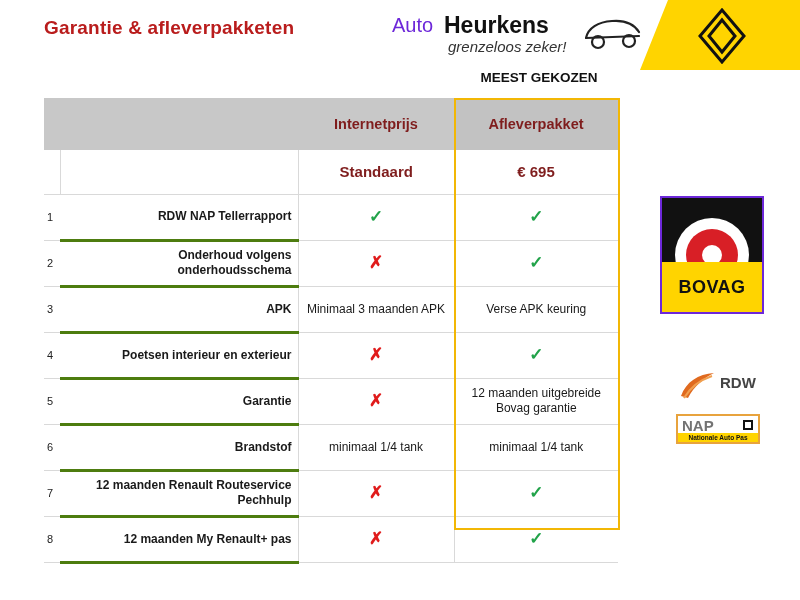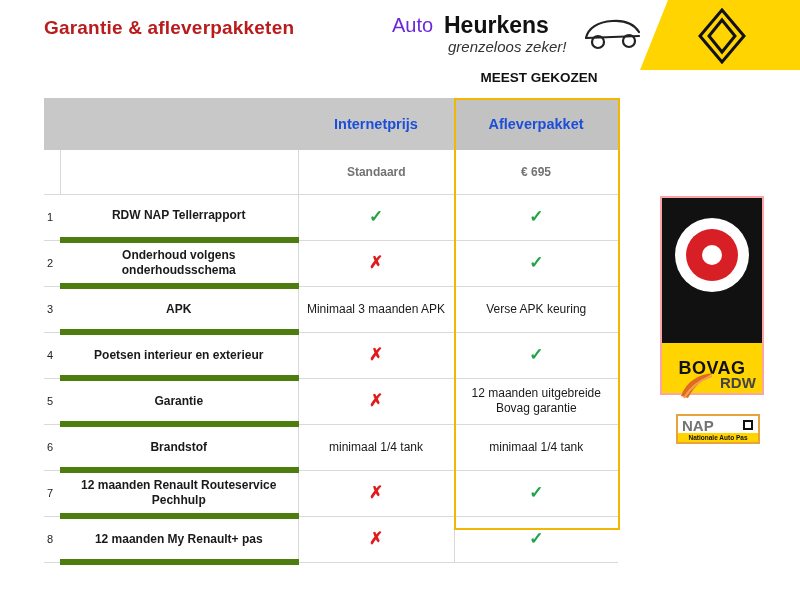--- a/index.html
+++ b/index.html
@@ -83,21 +83,21 @@
   td, th { padding: 0; }
 
   .col-num { width: 16px; }
   .col-label { width: 238px; }
   .col-a { width: 156px; }
   .col-b { width: 164px; }
 
   thead .hdr {
     background: #c8c8c8;
     height: 52px;
-    color: #1d4ed8;
+    color: #7f1d1d;
     font-size: 14.5px;
     text-align: center;
     vertical-align: middle;
     border: none;
   }
   thead .hdr-blank { background: #c8c8c8; }
   thead .hdr-b { background: #c2c2c2; }
 
   .row {
     height: 46px;
@@ -108,44 +108,44 @@
     color: #222;
     padding-left: 3px;
     vertical-align: middle;
     border-bottom: 1px solid #d9d9d9;
     border-right: none;
   }
   .cell-label {
     font-size: 12px;
     font-weight: bold;
     color: #1a1a1a;
-    text-align: center;
-    vertical-align: middle;
-    border-bottom: 6px solid #4d7c0f;
+    text-align: right;
+    vertical-align: middle;
+    border-bottom: 3px solid #4d7c0f;
     border-right: 1px solid #d9d9d9;
     line-height: 1.25;
     padding: 0 6px;
   }
   .cell-val {
     font-size: 12px;
     color: #1a1a1a;
     text-align: center;
     vertical-align: middle;
     border-bottom: 1px solid #d9d9d9;
     line-height: 1.25;
     padding: 0 6px;
   }
   .cell-a { border-right: 1px solid #d9d9d9; }
   .price-row td {
     height: 44px;
-    font-size: 12px;
-    font-weight: bold;
-    text-align: center;
-    vertical-align: middle;
-    color: #737373;
+    font-size: 15px;
+    font-weight: bold;
+    text-align: center;
+    vertical-align: middle;
+    color: #7f1d1d;
     border-bottom: 1px solid #d9d9d9;
   }
   .price-row .cell-label-blank {
     border-right: 1px solid #d9d9d9;
     background: #fff;
   }
   .check {
     color: #22a34a;
     font-size: 17px;
     font-weight: bold;
@@ -171,23 +171,23 @@
     text-align: center;
     font-size: 13.5px;
     font-weight: bold;
     color: #111;
   }
 
   
   .bovag {
     position: absolute;
     left: 660px; top: 196px;
-    width: 104px; height: 199px;
+    width: 104px; height: 118px;
     background: #111;
-    border: 2px solid #fca5a5;
+    border: 2px solid #6d28d9;
   }
   .bovag-top {
     position: absolute; left: 0; top: 0;
     width: 100%; height: 114px; background: #111;
   }
   .bovag-bottom {
     position: absolute; left: 0; bottom: 0;
     width: 100%; height: 50px; background: #ffd400;
     display: flex; align-items: center; justify-content: center;
   }

